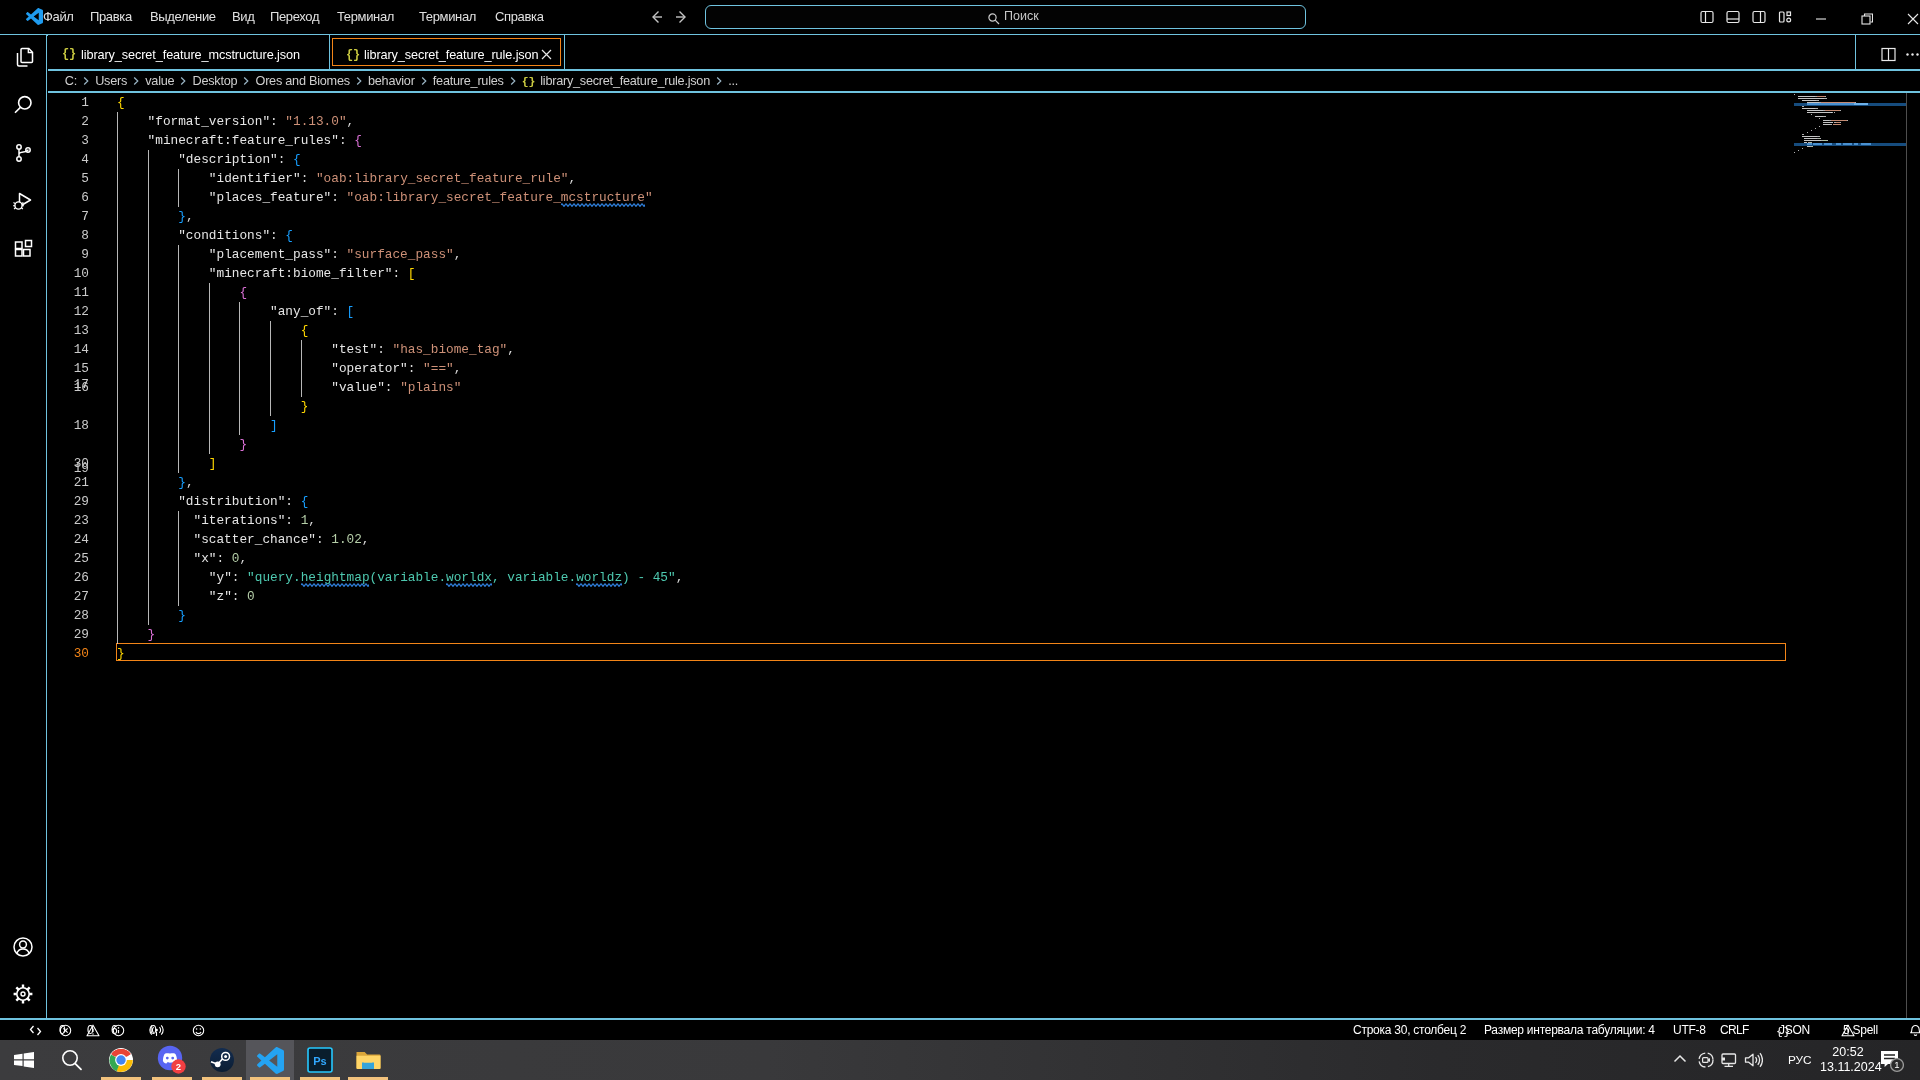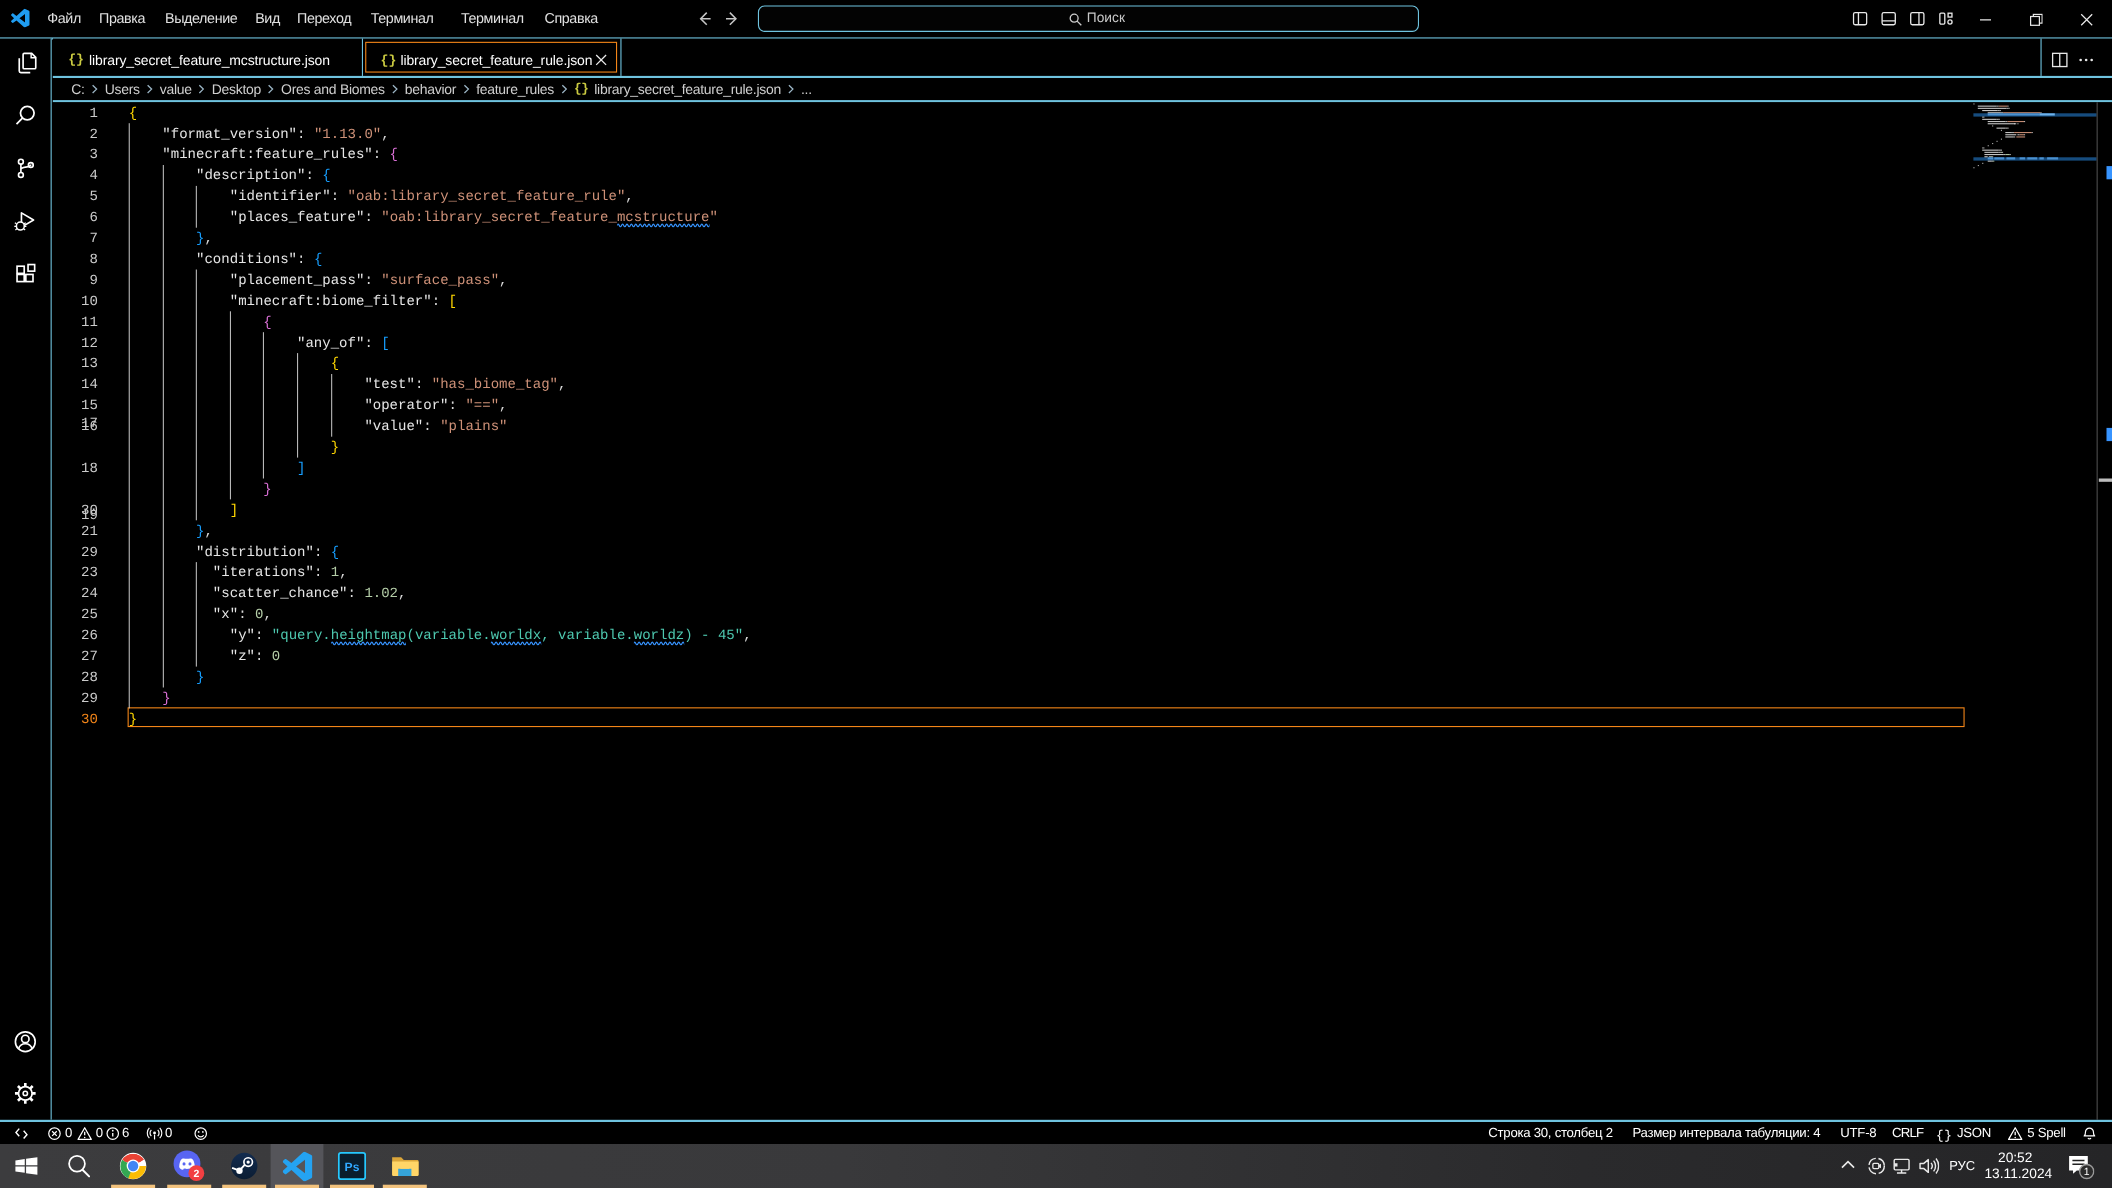--- a/index.html
+++ b/index.html
@@ -1,17 +1,17 @@
 <!DOCTYPE html>
 <html><head><meta charset="utf-8"><style>
 
 * { margin:0; padding:0; box-sizing:border-box; }
 html,body { width:1920px; height:1080px; background:#000; overflow:hidden; }
 body { font-family:"Liberation Sans",sans-serif; position:relative; }
-.abs { position:absolute; }
+.abs { position:absolute;margin-left:16px; }
 #titlebar { position:absolute; left:0; top:0; width:1920px; height:33px; background:#000; }
 .menu { position:absolute; top:0; height:33px; line-height:33px; color:#e0e0e0; font-size:13px; letter-spacing:-0.35px; }
 #tealtop { position:absolute; left:0; top:34px; width:1920px; height:2px; background:#6fc3df; }
 #actbar { position:absolute; left:0; top:35px; width:47px; height:983px; background:#000; border-right:1px solid #6fc3df; }
 .aicon { position:absolute; left:11px; }
 #tabsrow { position:absolute; left:48px; top:35px; width:1872px; height:34px; background:#000; }
 #tabbtm { position:absolute; left:48px; top:69px; width:1872px; height:2px; background:#6fc3df; }
 .tab { position:absolute; top:0; height:34px; color:#fff; font-size:12.7px; letter-spacing:-0.1px; }
 .tabsep { position:absolute; top:0; width:1px; height:34px; background:#6fc3df; }
 #crumbs { position:absolute; left:48px; top:71px; width:1872px; height:20px; background:#000; color:#cfcfcf; font-size:12.7px; letter-spacing:-0.25px; }

